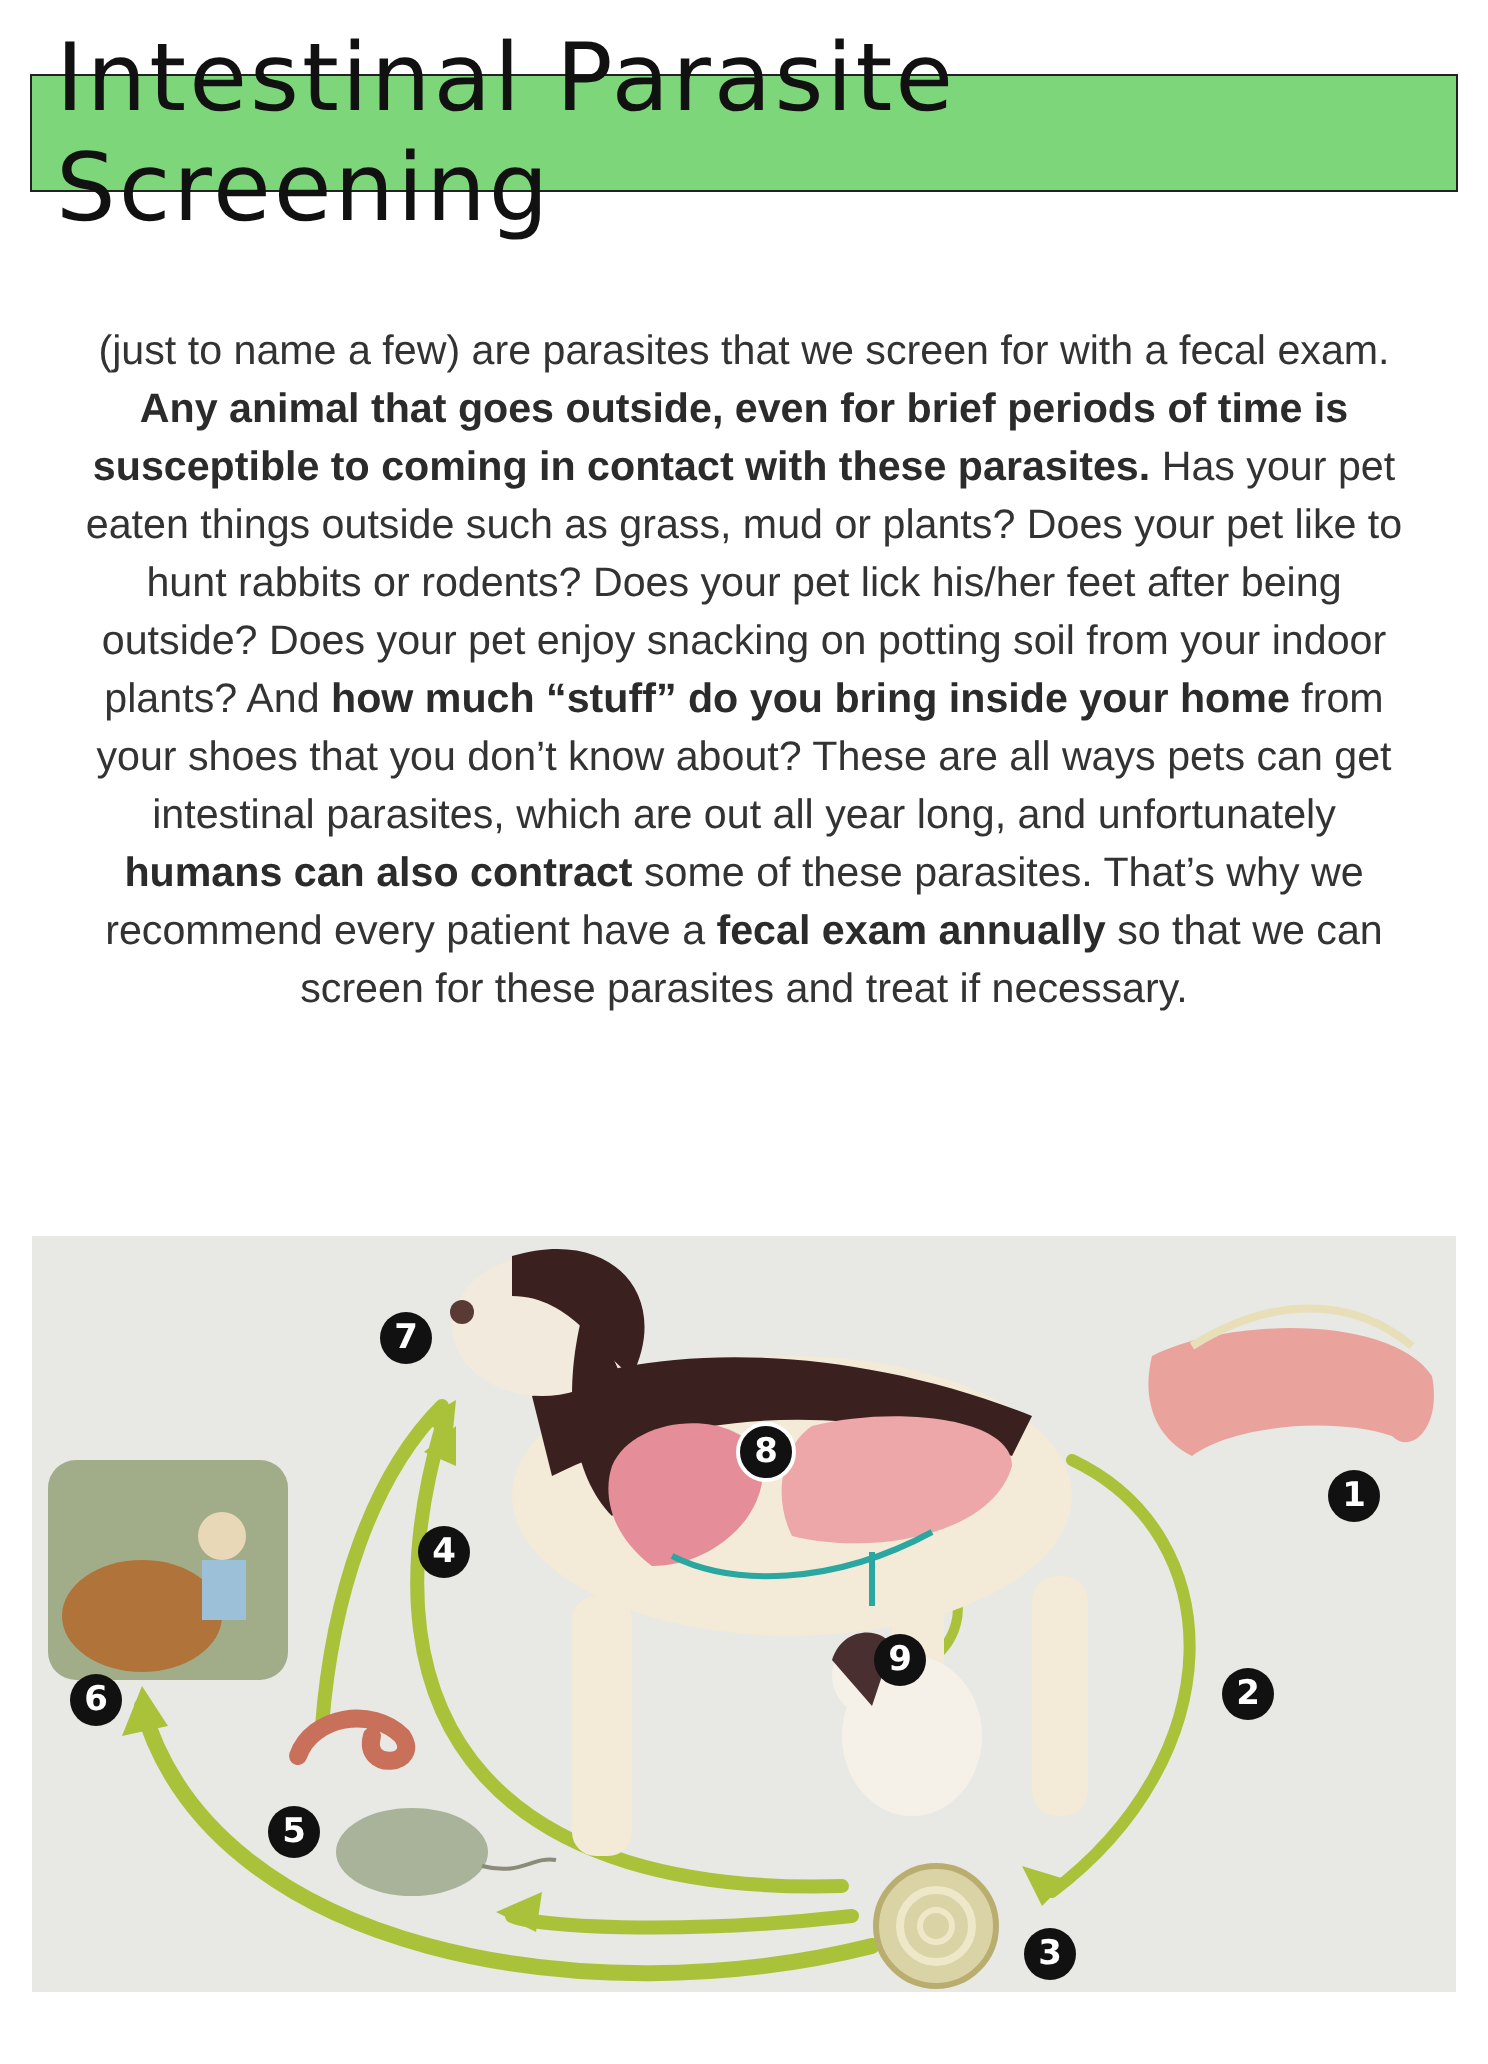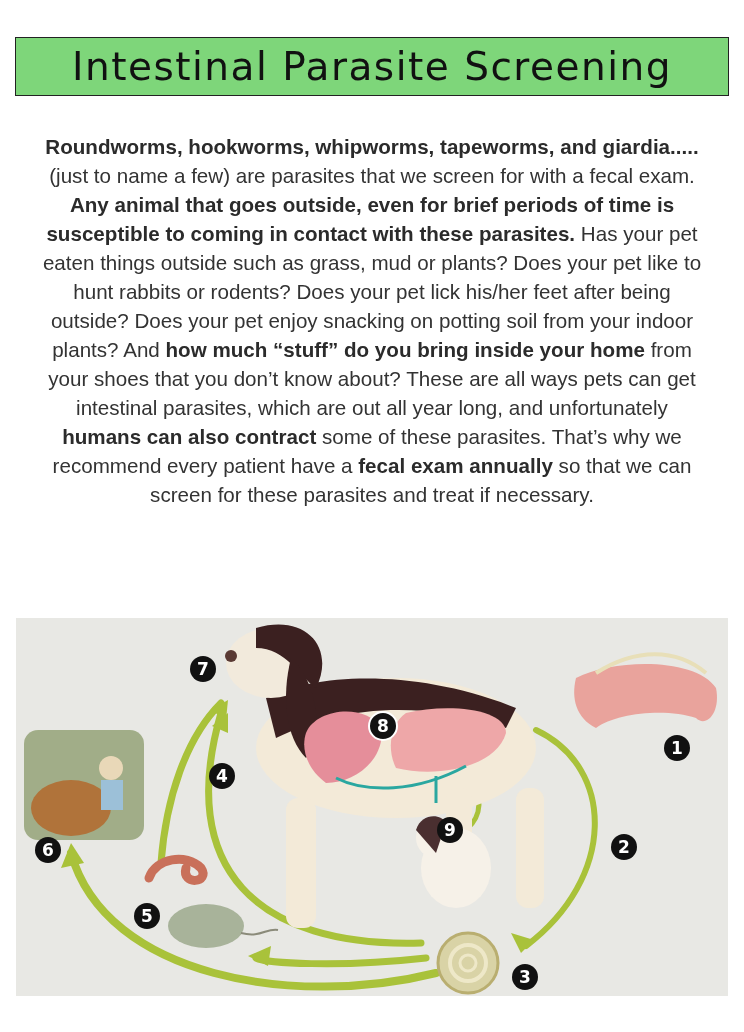--- a/index.html
+++ b/index.html
@@ -4,21 +4,21 @@
 <style>
   html, body { margin: 0; padding: 0; background: #ffffff; }
   body { width: 744px; height: 1032px; position: relative; overflow: hidden; font-family: "DejaVu Sans", sans-serif; }
   .title-banner {
     position: absolute; left: 15px; top: 37px; width: 712px; height: 57px;
     background: #7ed67a; border: 1px solid #222;
     display: flex; align-items: center; justify-content: center;
   }
   .title-banner h1 {
     margin: 12px; font-family: "DejaVu Sans", sans-serif; font-weight: 300;
-    font-size: 39px; color: #111; letter-spacing: 1.5px; font-weight: normal;
+    font-size: 47px; color: #111; letter-spacing: 1.5px; font-weight: normal;
   }
   .body-text {
     position: absolute; left: 36px; top: 132px; width: 672px;
     text-align: center; color: #333;
     font-family: "Liberation Sans", sans-serif;
     font-size: 20.6px; line-height: 29px;
   }
   .body-text b { font-weight: bold; color: #2b2b2b; }
   .illus {
     position: absolute; left: 16px; top: 618px; width: 712px; height: 378px;
@@ -32,21 +32,21 @@
   }
 </style>
 </head>
 <body>
 
 <div class="title-banner">
   <h1>Intestinal Parasite Screening</h1>
 </div>
 
 <div class="body-text">
-  <b>Roundworms, hookworms, whipworms, tapeworms, and giardia.....</b><br>
+  <br>
   <span>(just to name a few) are parasites that we screen for with a fecal exam. </span><b>Any animal that goes outside, even for brief periods of time is susceptible to coming in contact with these parasites.</b><span> Has your pet eaten things outside such as grass, mud or plants? Does your pet like to hunt rabbits or rodents? Does your pet lick his/her feet after being outside? Does your pet enjoy snacking on potting soil from your indoor plants? And </span><b>how much “stuff” do you bring inside your home</b><span> from your shoes that you don’t know about? These are all ways pets can get intestinal parasites, which are out all year long, and unfortunately </span><b>humans can also contract</b><span> some of these parasites. That’s why we recommend every patient have a </span><b>fecal exam annually</b><span> so that we can screen for these parasites and treat if necessary.</span>
 </div>
 
 <div class="illus">
   <svg width="712" height="378" viewBox="0 0 712 378">
 
     <g fill="none" stroke="#a9c23a" stroke-linecap="round">
       <path d="M520 112 C600 150, 600 260, 510 328" stroke-width="6"></path>
       <path d="M400 328 C300 340, 230 320, 260 330" stroke-width="0"></path>
       <path d="M410 340 C320 350, 250 345, 240 340" stroke-width="7"></path>

